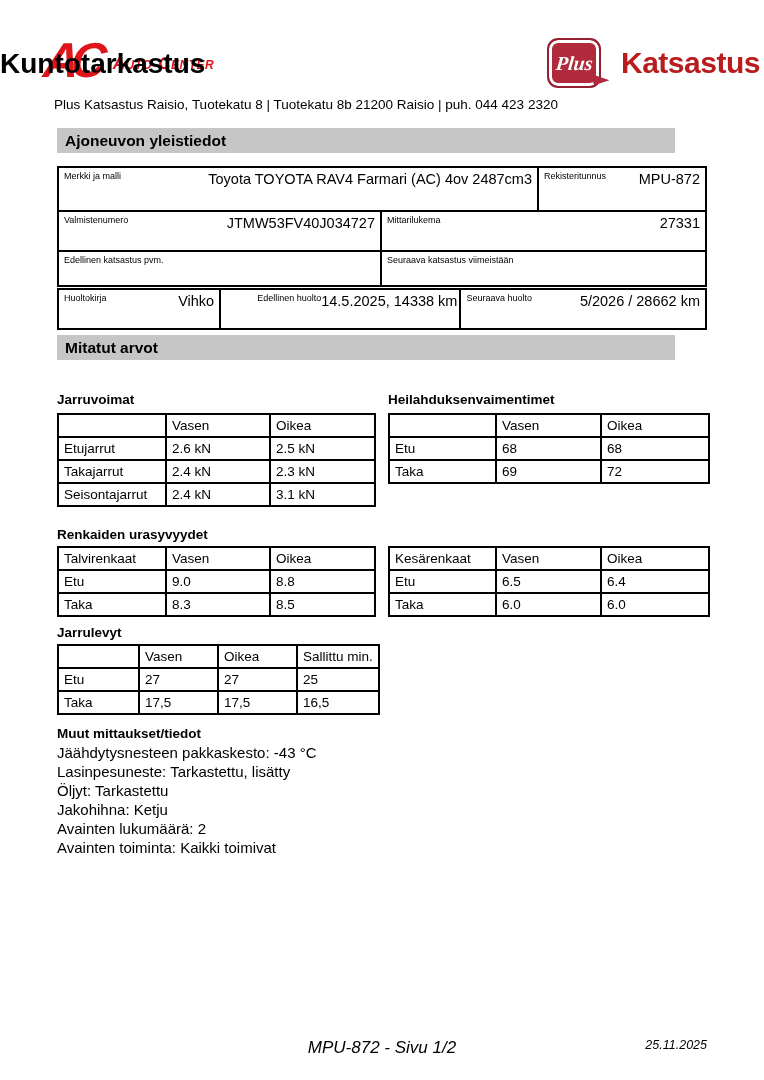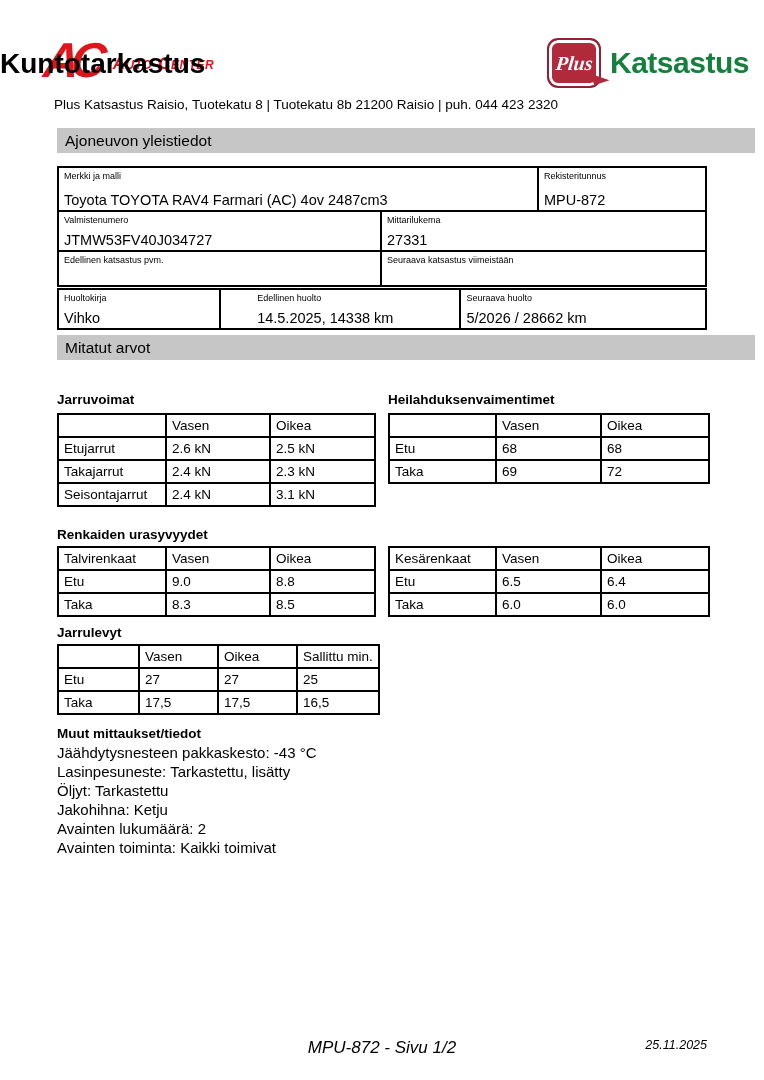--- a/index.html
+++ b/index.html
@@ -8,35 +8,35 @@
 
   
   .ac-logo { position:absolute; left:44px; top:40px; display:flex; align-items:flex-end; color:#e0151b; white-space:nowrap; }
   .ac-mark { font-style:italic; font-weight:900; font-size:49px; line-height:0.82; letter-spacing:-8px; transform:skewX(-6deg); }
   .ac-text { font-style:italic; font-weight:900; font-size:17px; margin-left:14px; margin-bottom:6px; font-variant:small-caps; letter-spacing:0.5px; }
   .doc-title { position:absolute; top:48px; left:0; width:656px; text-align:left; font-size:28px; font-weight:bold; }
   .plus-logo { position:absolute; left:547px; top:38px; display:flex; align-items:center; }
   .plus-box { position:relative; width:50px; height:46px; background:#b02a3c; border:2px solid #952032; border-radius:11px; box-shadow: inset 0 0 0 3px #fff; display:flex; align-items:center; justify-content:center; flex:0 0 auto; }
   .plus-box .plus-word { color:#fff; font-style:italic; font-weight:bold; font-size:20px; font-family:"Liberation Serif", serif; transform:skewX(-6deg); }
   .plus-tail { position:absolute; right:-9px; bottom:3px; width:0; height:0; border-style:solid; border-width:12px 0 0 16px; border-color:transparent transparent transparent #b02a3c; transform:rotate(-18deg); }
-  .plus-text { color:#15803d; font-weight:bold; font-size:30px; margin-left:9px; letter-spacing:-0.5px; }
+  .plus-text { color:#b91c1c; font-weight:bold; font-size:30px; margin-left:20px; letter-spacing:-0.5px; }
   .address { position:absolute; top:97px; left:0; width:612px; text-align:center; font-size:13.5px; }
 
   
-  .secbar { position:absolute; left:57px; width:698px; height:25px; background:#c6c6c6; font-weight:normal; font-size:15.5px; line-height:25px; padding-left:8px; box-sizing:border-box; }
+  .secbar { position:absolute; left:57px; width:618px; height:25px; background:#c6c6c6; font-weight:bold; font-size:15.5px; line-height:25px; padding-left:8px; box-sizing:border-box; }
   #bar1 { top:128px; }
   #bar2 { top:335px; }
 
   
   .vtable { position:absolute; left:57px; width:650px; border:2px solid #000; box-sizing:border-box; }
   #vmain { top:166px; }
   #vhuolto { top:288px; }
   .vrow { display:flex; border-top:2px solid #000; }
   .vrow:first-child { border-top:none; }
-  .vcell { border-right:2px solid #000; box-sizing:border-box; padding:3px 5px 2px; display:flex; flex-direction:column; justify-content:space-between; overflow:hidden; }
+  .vcell { border-right:2px solid #000; box-sizing:border-box; padding:3px 5px 2px; display:flex; flex-direction:row; justify-content:space-between; overflow:hidden; }
   .vcell:last-child { border-right:none; }
   .vlbl { font-size:9px; white-space:nowrap; }
   .vval { font-size:14.5px; white-space:nowrap; }
 
   
   .mlabel { position:absolute; font-weight:bold; font-size:13.5px; white-space:nowrap; }
   .mtable { position:absolute; border-collapse:collapse; table-layout:fixed; }
   .mtable td { border:2px solid #000; font-size:13.5px; padding:0 5px; height:21px; white-space:nowrap; overflow:hidden; vertical-align:middle; }
 
   

